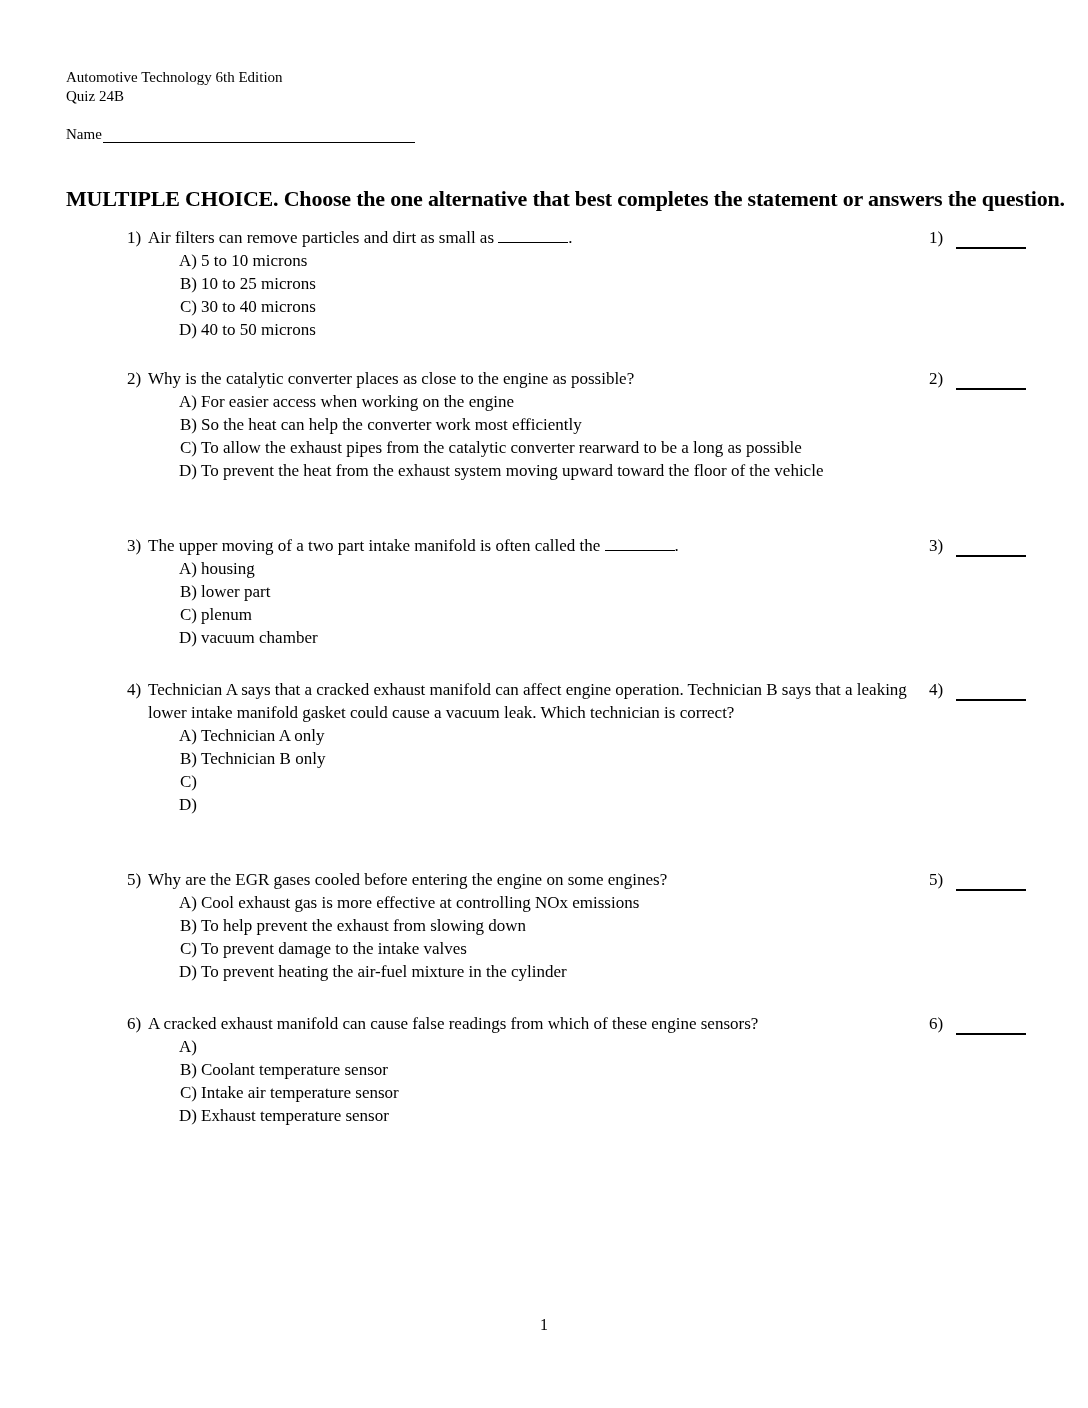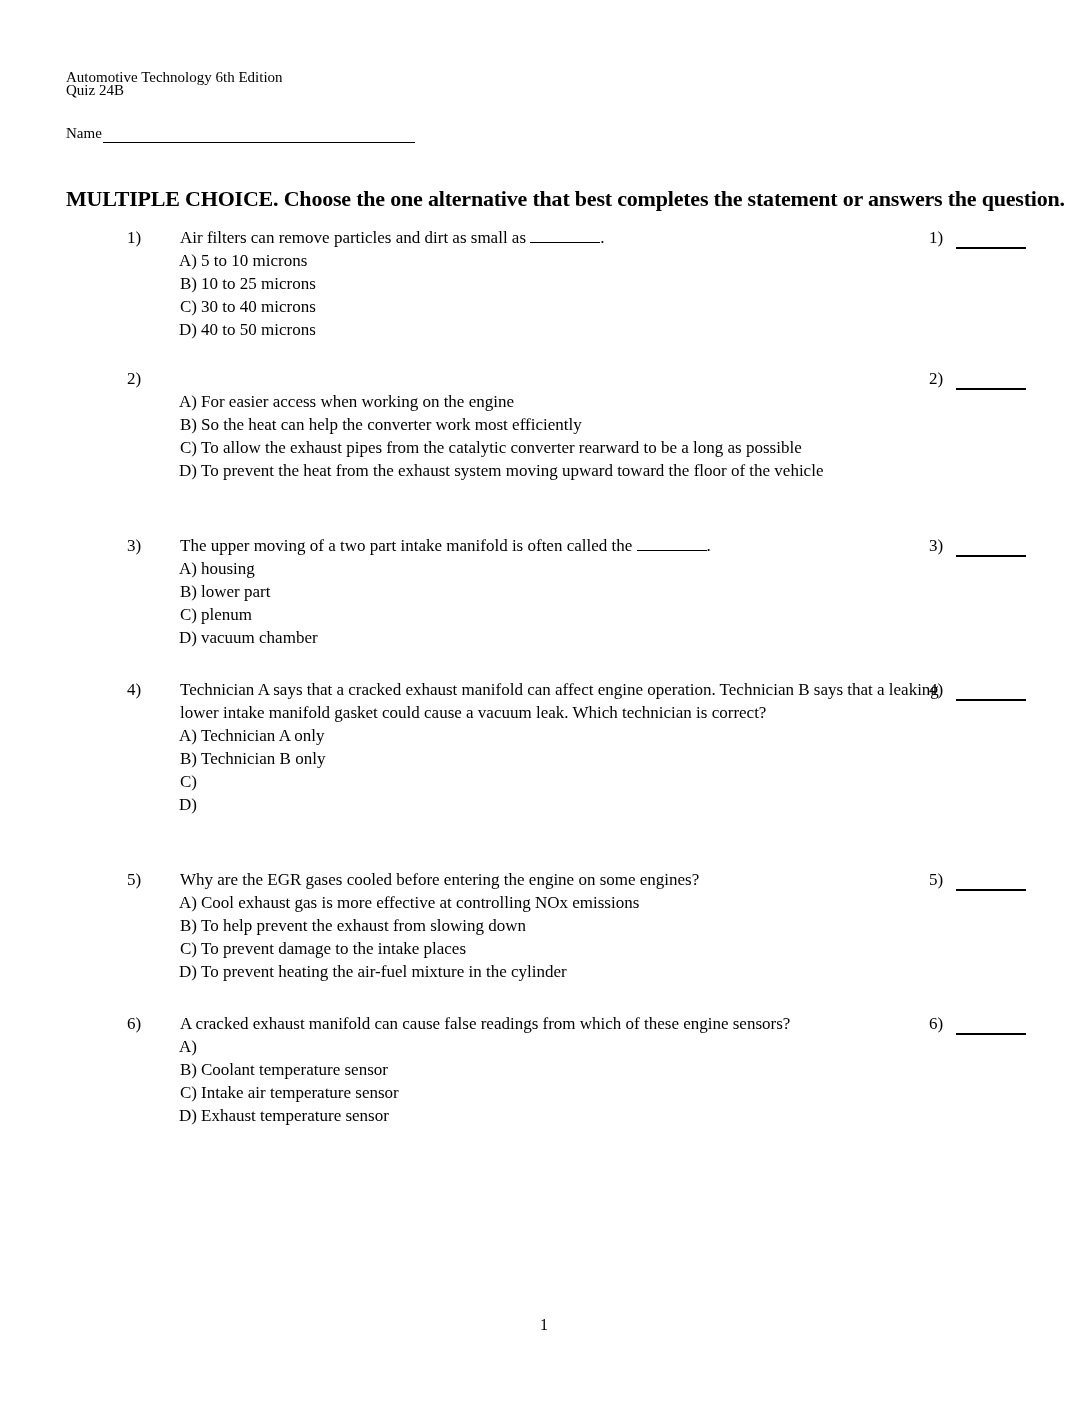--- a/index.html
+++ b/index.html
@@ -2,30 +2,30 @@
 <html><head>
 <meta charset="utf-8">
 <style>
   html, body { margin: 0; padding: 0; background: #ffffff; }
   body {
     width: 1088px; height: 1408px; position: relative; overflow: hidden;
     font-family: "Liberation Serif", "DejaVu Serif", serif; color: #000;
   }
   .header-line { position: absolute; left: 66px; font-size: 15px; line-height: 18px; }
   #title { top: 68px; }
-  #quiz { top: 81px; }
-  #name-row { position: absolute; left: 66px; top: 125px; font-size: 15px; display: flex; align-items: flex-start; }
+  #quiz { top: 87px; }
+  #name-row { position: absolute; left: 66px; top: 125px; font-size: 15px; display: flex; align-items: center; }
   #name-line { display: inline-block; width: 312px; border-bottom: 1px solid #000; height: 17px; margin-left: 1px; }
   #instructions {
     position: absolute; left: 66px; top: 186px; font-size: 22px; font-weight: bold; letter-spacing: -0.2px; white-space: nowrap;
   }
   .question { position: absolute; left: 127px; width: 930px; font-size: 17px; line-height: 23px; }
   .q-stem { display: flex; }
   .q-num { width: 21px; flex: none; }
-  .q-text { width: 765px; margin-left: 32px; }
+  .q-text { width: 765px; }
   .q-answer { position: absolute; left: 802px; top: 0; display: flex; align-items: flex-end; }
   .q-answer-num { width: 27px; }
   .answer-blank { display: inline-block; width: 70px; border-bottom: 2px solid #000; height: 16px; margin-left: 0px; }
   .choices { margin-left: 45px; }
   .choice { display: flex; }
   .choice-letter { width: 25px; flex: none; text-align: right; margin-right: 4px; }
   .choice-text { width: 700px; }
   .blank-inline { display: inline-block; width: 70px; border-bottom: 1px solid #000; height: 14px; vertical-align: baseline; }
   #page-number { position: absolute; left: 540px; top: 1316px; font-size: 16px; }
 </style>
@@ -66,20 +66,21 @@
         </div>
         <div class="choice">
           <span class="choice-letter">D)</span>
           <span class="choice-text">40 to 50 microns</span>
         </div>
       </div>
     </div>
     <div class="question" style="top: 367px;">
       <div class="q-stem">
         <span class="q-num">2)</span>
+        <span class="q-text"><span>Why is the catalytic converter places as close to the engine as possible?</span></span>
       </div>
       <div class="q-answer">
         <span class="q-answer-num">2)</span>
         <span class="answer-blank"></span>
       </div>
       <div class="choices">
         <div class="choice">
           <span class="choice-letter">A)</span>
           <span class="choice-text">For easier access when working on the engine</span>
         </div>
@@ -164,21 +165,21 @@
         <div class="choice">
           <span class="choice-letter">A)</span>
           <span class="choice-text">Cool exhaust gas is more effective at controlling NOx emissions</span>
         </div>
         <div class="choice">
           <span class="choice-letter">B)</span>
           <span class="choice-text">To help prevent the exhaust from slowing down</span>
         </div>
         <div class="choice">
           <span class="choice-letter">C)</span>
-          <span class="choice-text">To prevent damage to the intake places</span>
+          <span class="choice-text">To prevent damage to the intake valves</span>
         </div>
         <div class="choice">
           <span class="choice-letter">D)</span>
           <span class="choice-text">To prevent heating the air-fuel mixture in the cylinder</span>
         </div>
       </div>
     </div>
     <div class="question" style="top: 1012px;">
       <div class="q-stem">
         <span class="q-num">6)</span>

